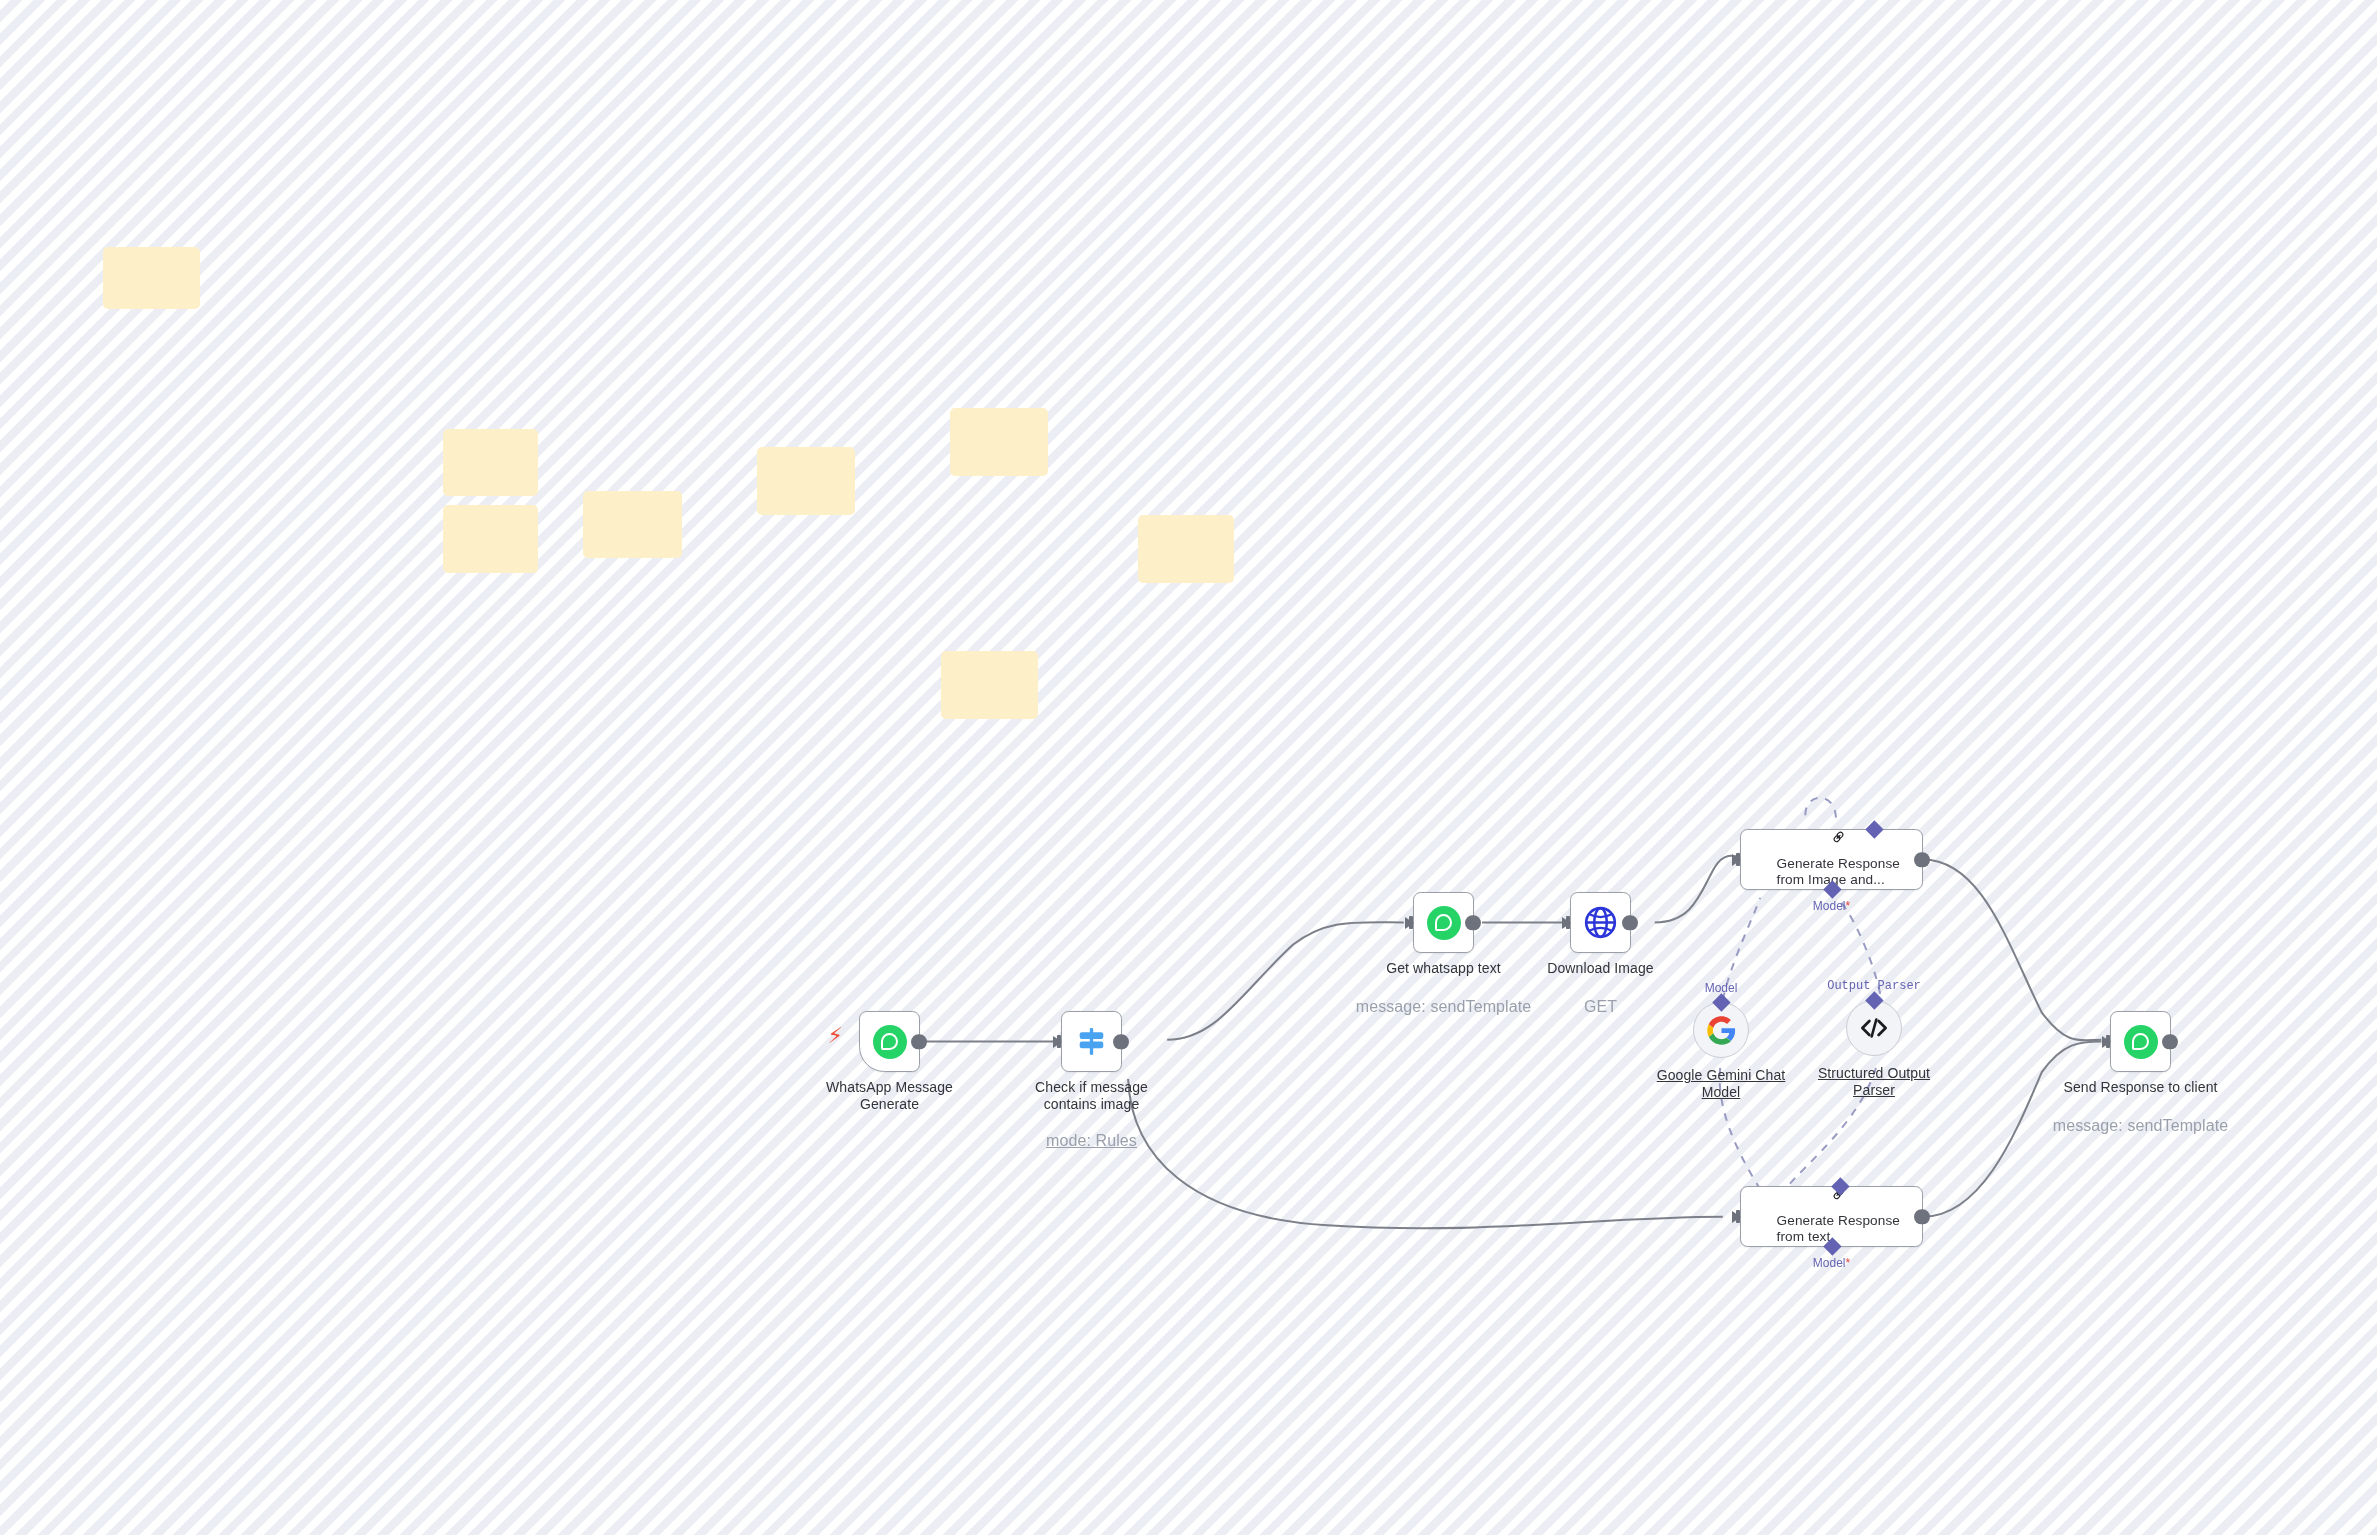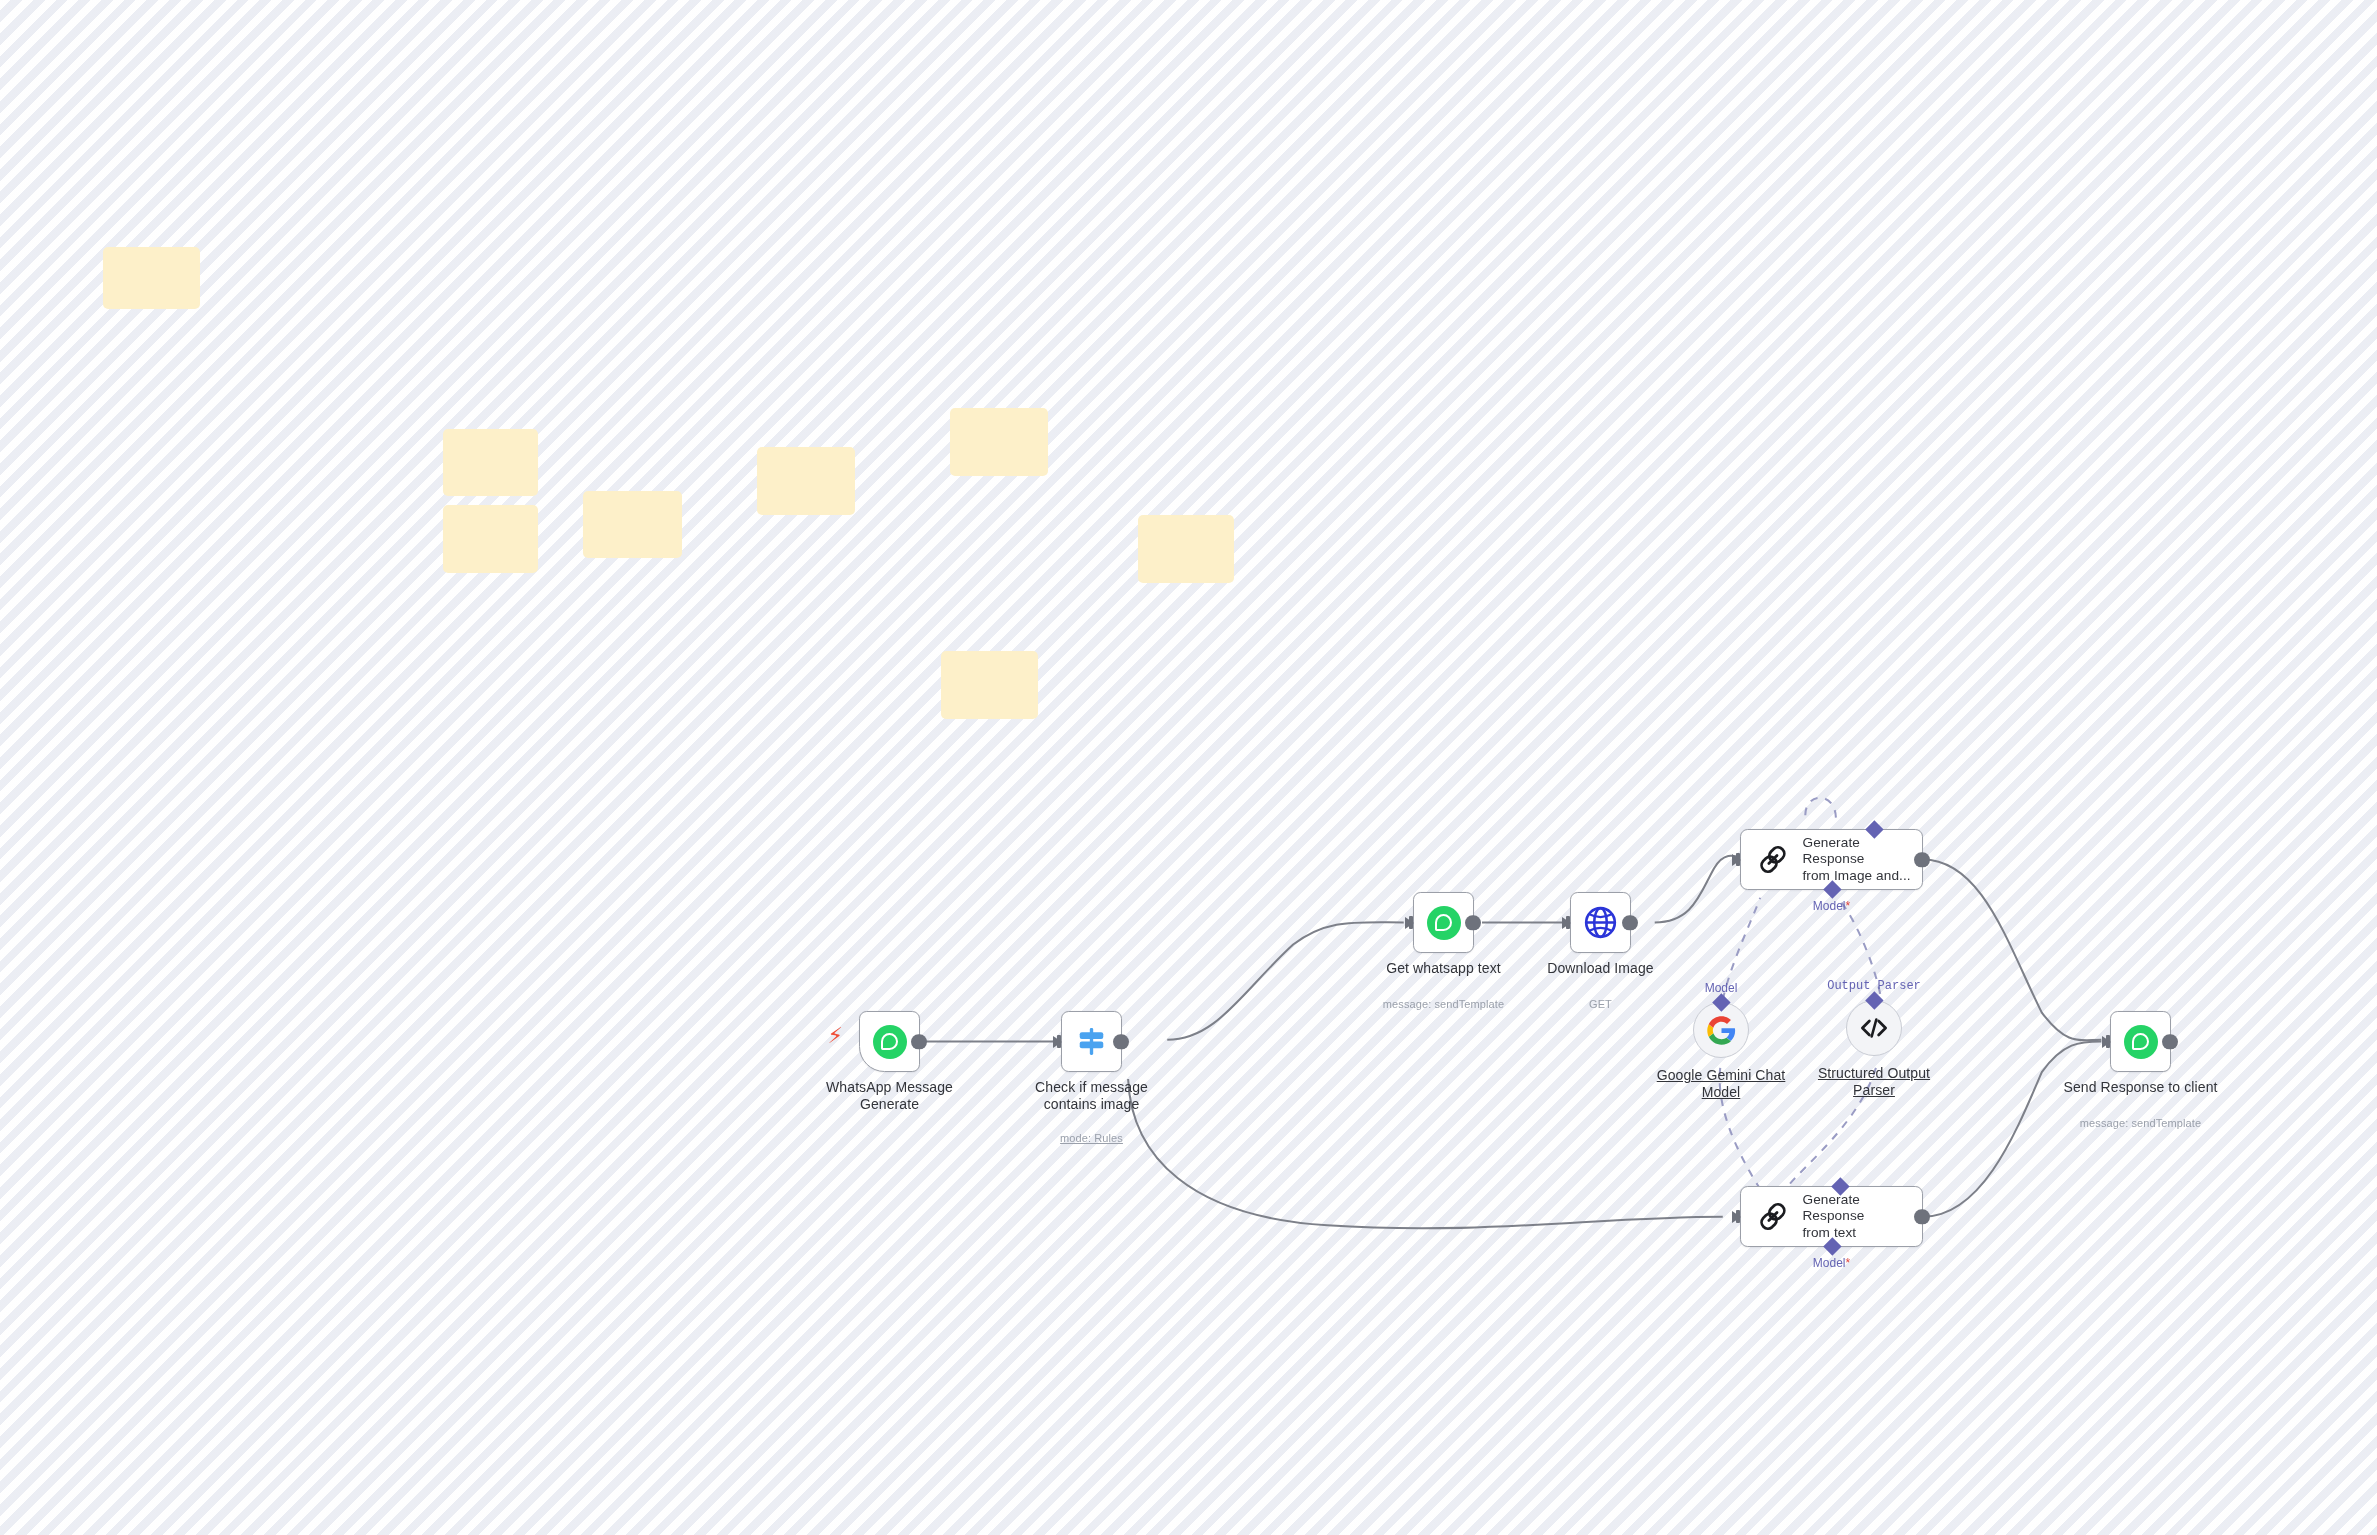--- a/index.html
+++ b/index.html
@@ -36,34 +36,35 @@
   
   .node { position:absolute; z-index:3; }
 
   .nbox {
     position:relative;
     background:#ffffff;
     border:1.4px solid #9B9FA8;
     border-radius:7.7px;
     display:flex; align-items:center; justify-content:center;
     box-shadow:0 0.9px 1.7px rgba(20,22,30,0.06);
+    flex-direction:column;
   }
   .nbox.sq { width:61px; height:61px; }
   .nbox.trigger { width:61px; height:61px; border-radius:7.7px 7.7px 7.7px 25.5px; }
   .nbox.wide { width:183px; height:61px; justify-content:flex-start; padding-left:13.6px; gap:12px; }
 
   .nlabel {
     position:absolute; left:50%; transform:translateX(-50%);
     top:68px; width:196px; text-align:center;
     font-size:14px; color:#32343A; line-height:1.22; letter-spacing:0.1px;
   }
   .nsub {
     position:absolute; left:50%; transform:translateX(-50%);
     top:106px; width:204px; text-align:center;
-    font-size:11px; color:#9AA0AB; letter-spacing:0.1px;
+    font-size:16px; color:#9AA0AB; letter-spacing:0.1px;
   }
   .nsub.two { top:121px;text-decoration:underline; }
   .nlabel.wide-lbl { position:static; transform:none; width:auto; text-align:left; font-size:13.6px; color:#32343A; }
 
   
   .circ {
     width:56px; height:56px; border-radius:50%;
     background:#F3F4F7; border:1.2px solid #C9CCD4;
     display:flex; align-items:center; justify-content:center;
   }

